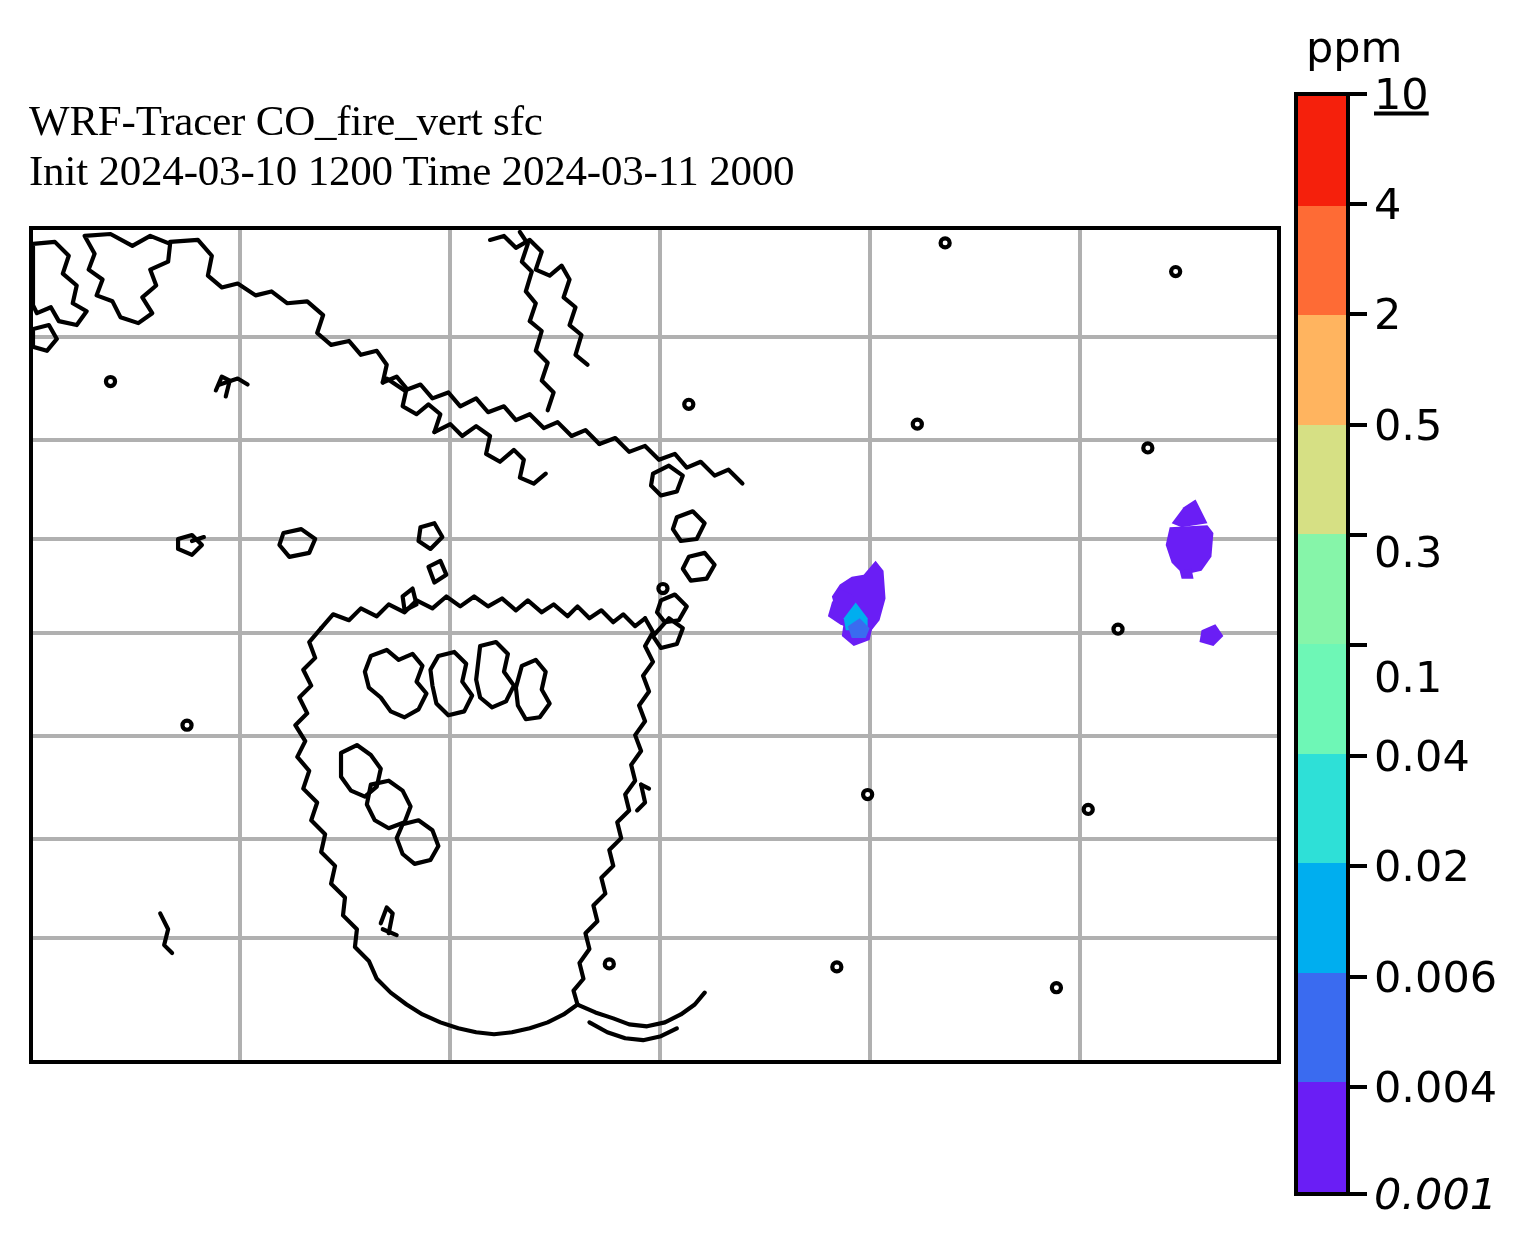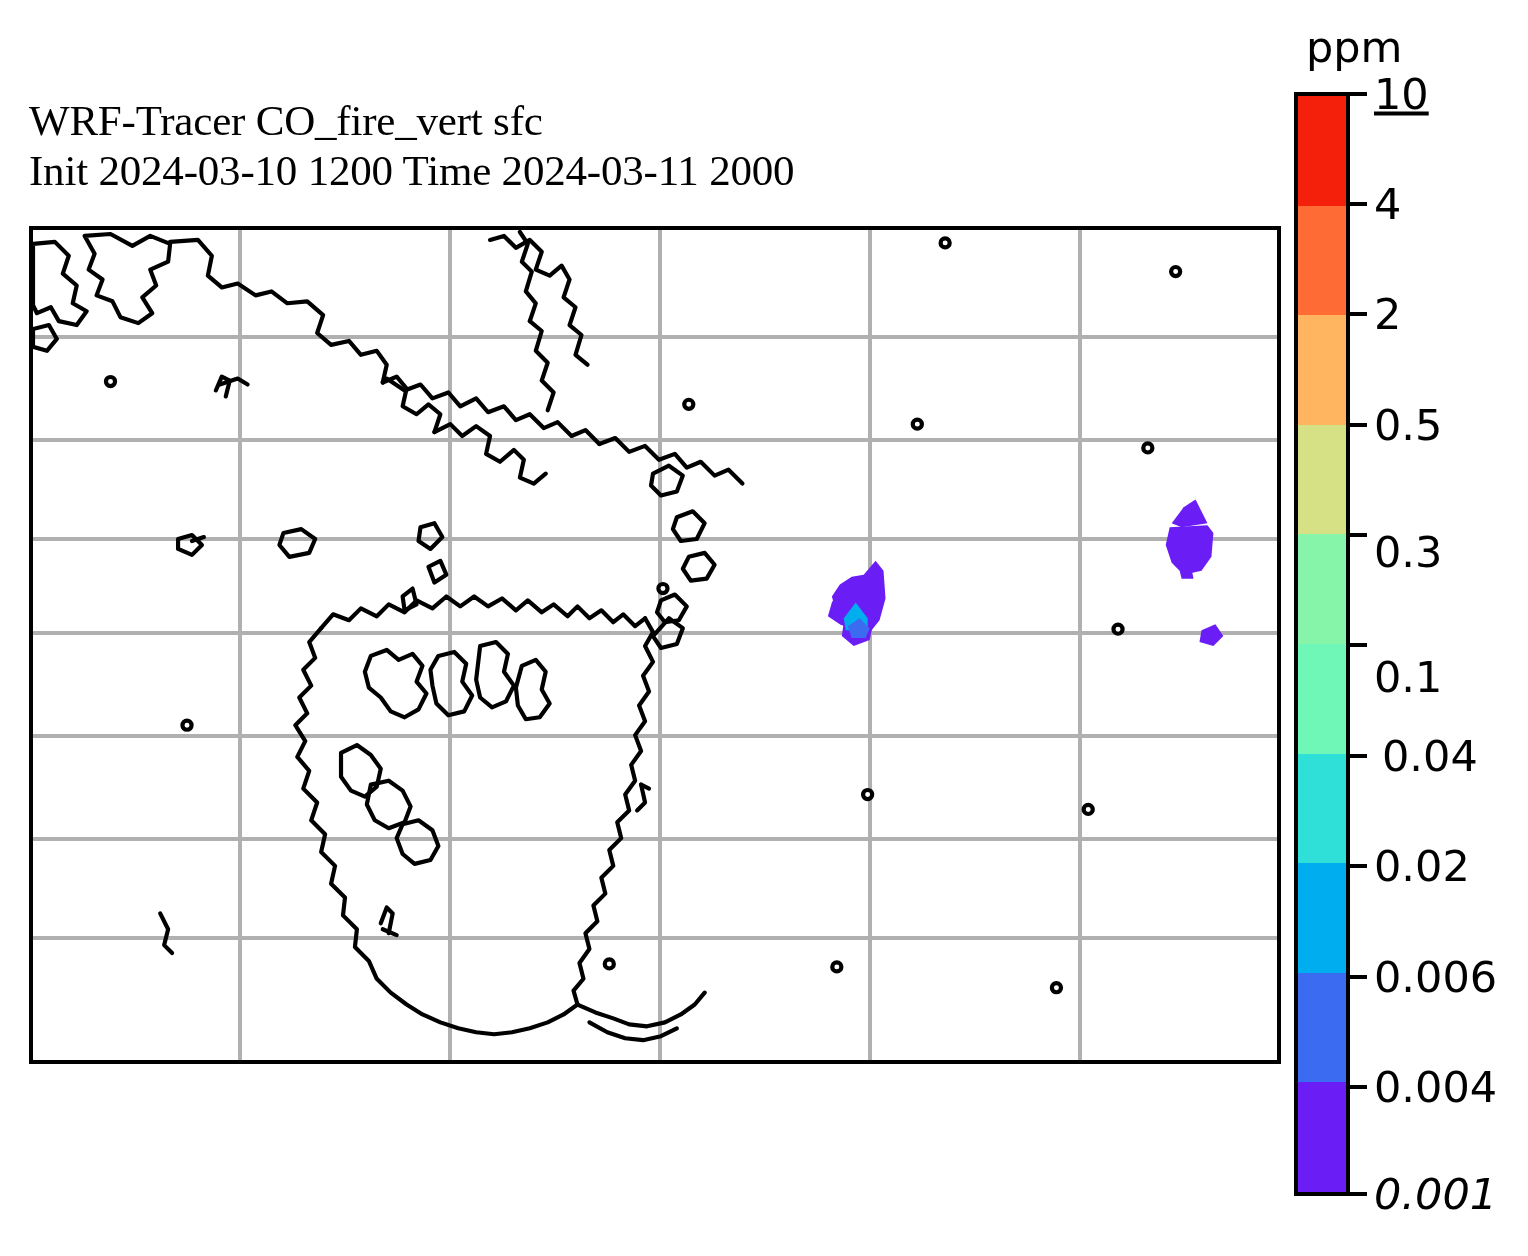--- a/index.html
+++ b/index.html
@@ -303,20 +303,20 @@
     <div class="cbar-tick" style="top:883px;"></div>
     <div class="cbar-tick" style="top:993px;"></div>
     <div class="cbar-tick" style="top:1100px;"></div>
 
     <div class="cbar-label" style="top:2px;text-decoration:underline;">10</div>
     <div class="cbar-label" style="top:112px;">4</div>
     <div class="cbar-label" style="top:222px;">2</div>
     <div class="cbar-label" style="top:333px;">0.5</div>
     <div class="cbar-label" style="top:460px;">0.3</div>
     <div class="cbar-label" style="top:585px;">0.1</div>
-    <div class="cbar-label" style="top:664px;margin-left:8px;">0.04</div>
+    <div class="cbar-label" style="top:664px;">0.04</div>
     <div class="cbar-label" style="top:774px;">0.02</div>
     <div class="cbar-label" style="top:885px;">0.006</div>
     <div class="cbar-label" style="top:995px;">0.004</div>
     <div class="cbar-label" style="top:1102px;font-style:italic;">0.001</div>
   </div>
 
 </div>
 
 </body></html>

